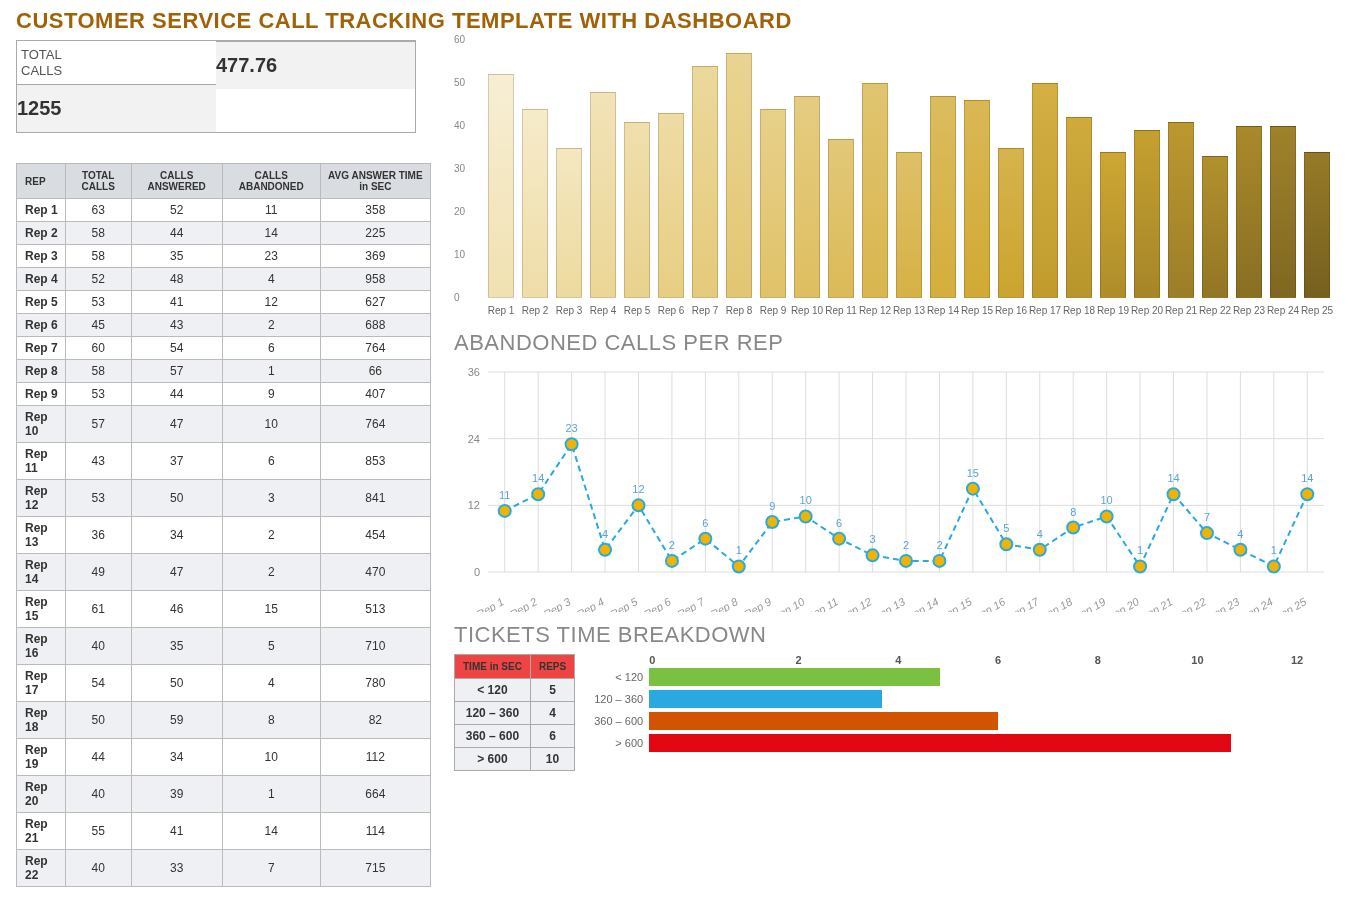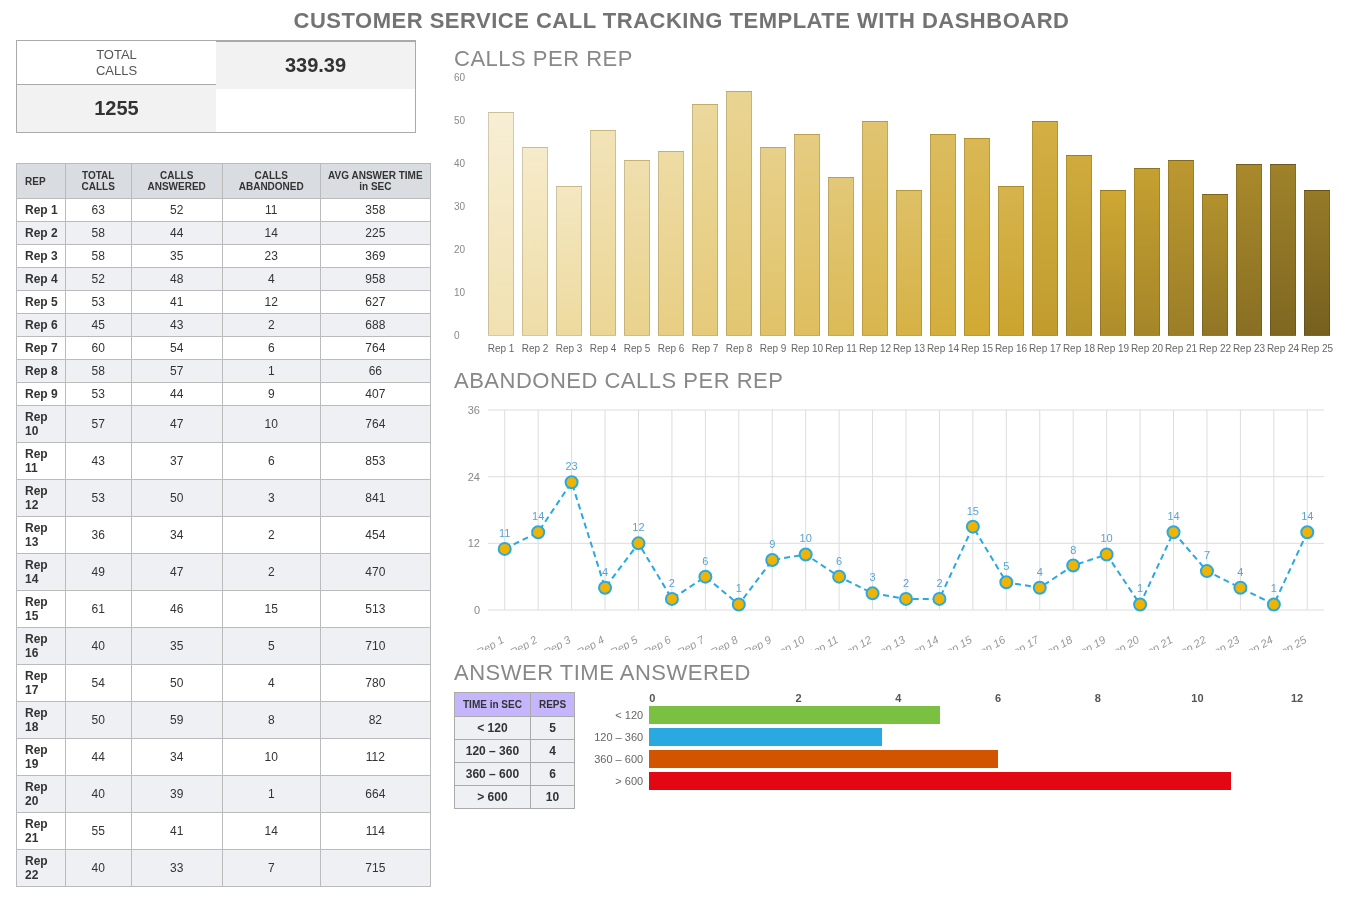--- a/index.html
+++ b/index.html
@@ -1,22 +1,22 @@
 <!DOCTYPE html>
 <html><head>
 <meta charset="utf-8">
 <style>
 * { box-sizing: border-box; margin: 0; padding: 0; }
 body { font-family: "Century Gothic", Arial, sans-serif; background: #fff; width: 1363px; padding: 8px 16px 16px 16px; color: #333; }
-.title { font-size: 22px; font-weight: bold; letter-spacing: .5px; color: #737373; margin-bottom: 6px; text-align: center; }
+.title { font-size: 22px; font-weight: bold; letter-spacing: .5px; color: #a16207; margin-bottom: 6px; }
 .main { display: flex; gap: 18px; }
 .left { width: 420px; }
 .right { flex: 1; }
 .kpi-wrap { border: 1px solid #aaa; display: flex; width: 400px; margin-bottom: 30px; }
-.kpi { flex: 1; text-align: center; }
+.kpi { flex: 1; }
 .kpi-head { font-size: 13px; color: #555; padding: 6px 4px; line-height: 1.2; }
 .kpi-val { background: #f2f2f2; font-size: 20px; font-weight: bold; padding: 12px 0; border-top: 1px solid #aaa; }
 .section-title { font-size: 22px; color: #888; letter-spacing: .5px; margin: 6px 0 6px 0; }
 .tbl { border-collapse: collapse; width: 415px; font-size: 12px; }
 .tbl th { background: #d9dde2; font-size: 10px; font-weight: bold; padding: 6px 4px; border: 1px solid #bbb; text-align: center; }
 .tbl th:first-child { text-align: left; padding-left: 8px; }
 .tbl td { border: 1px solid #bbb; padding: 4px 6px; text-align: center; }
 .tbl td:first-child { text-align: left; font-weight: bold; padding-left: 8px; }
 .tbl tr:nth-child(even) td { background: #eef0f3; }
 .chart { position: relative; }
@@ -24,41 +24,41 @@
 .bar-area { position: absolute; display: flex; align-items: flex-end; }
 .bar-slot { flex: 1; display: flex; justify-content: center; align-items: flex-end; height: 100%; }
 .bar { width: 26px; border: 1px solid rgba(0,0,0,.15); }
 .xlbls { position: absolute; display: flex; }
 .xlbl { flex: 1; font-size: 10px; color: #666; text-align: center; }
 .hbar-row { display: flex; align-items: center; height: 22px; }
 .hbar-label { width: 60px; font-size: 11px; color: #666; text-align: right; padding-right: 6px; }
 .hbar-track { flex: 1; height: 18px; position: relative; }
 .hbar { height: 100%; }
 .mini-tbl { border-collapse: collapse; font-size: 12px; }
-.mini-tbl th { background: #c4b5fd; font-size: 10px; font-weight: bold; padding: 6px 8px; border: 1px solid #aaa; text-align: center; }
+.mini-tbl th { background: #ef4444; font-size: 10px; font-weight: bold; padding: 6px 8px; border: 1px solid #aaa; text-align: center; }
 .mini-tbl td { border: 1px solid #aaa; padding: 4px 8px; text-align: center; font-weight: bold; background: #eef0f3; }
 svg .pt { fill: #f0b400; stroke: #29a9e0; stroke-width: 2; }
 svg .ln { fill: none; stroke: #29a9e0; stroke-width: 2; stroke-dasharray: 6 4; }
 svg .dl { font-size: 11px; fill: #5aa4d4; text-anchor: middle; }
 svg .grid { stroke: #ddd; stroke-width: 1; }
 </style>
 </head>
 <body>
 
 <div class="title">CUSTOMER SERVICE CALL TRACKING TEMPLATE WITH DASHBOARD</div>
 
 <div class="main">
   <div class="left">
     <div class="kpi-wrap">
       <div class="kpi">
         <div class="kpi-head"><span>TOTAL</span><br><span>CALLS</span></div>
         <div class="kpi-val">1255</div>
       </div>
       <div class="kpi">
-        <div class="kpi-val">339.39</div>
+        <div class="kpi-val">477.76</div>
       </div>
     </div>
 
     <table class="tbl">
       <thead>
           <tr>
         <th>REP</th>
         <th>TOTAL CALLS</th>
         <th>CALLS ANSWERED</th>
         <th>CALLS ABANDONED</th>
@@ -218,21 +218,20 @@
             <td>40</td>
             <td>33</td>
             <td>7</td>
             <td>715</td>
           </tr>
         </tbody>
     </table>
   </div>
 
   <div class="right">
-    <div class="section-title">CALLS PER REP</div>
     <div class="chart" id="chart-bar" style="height:280px; width:880px; margin-bottom:10px;">
       <div id="bar-yticks">
           <div class="axis-lbl" style="left: 0px; top: 252px;">0</div>
           <div class="axis-lbl" style="left: 0px; top: 209px;">10</div>
           <div class="axis-lbl" style="left: 0px; top: 166px;">20</div>
           <div class="axis-lbl" style="left: 0px; top: 123px;">30</div>
           <div class="axis-lbl" style="left: 0px; top: 80px;">40</div>
           <div class="axis-lbl" style="left: 0px; top: 37px;">50</div>
           <div class="axis-lbl" style="left: 0px; top: -6px;">60</div>
         </div>
@@ -450,21 +449,21 @@
           <text x="786.4" y="242" text-anchor="end" font-size="11" fill="#999" font-style="italic" transform="rotate(-30 786.4,242)">Rep 23</text>
           <circle cx="819.8399999999999" cy="204.44444444444446" r="6" class="pt"></circle>
           <text x="819.8399999999999" y="192.44444444444446" class="dl">1</text>
           <text x="819.8399999999999" y="242" text-anchor="end" font-size="11" fill="#999" font-style="italic" transform="rotate(-30 819.8399999999999,242)">Rep 24</text>
           <circle cx="853.28" cy="132.22222222222223" r="6" class="pt"></circle>
           <text x="853.28" y="120.22222222222223" class="dl">14</text>
           <text x="853.28" y="242" text-anchor="end" font-size="11" fill="#999" font-style="italic" transform="rotate(-30 853.28,242)">Rep 25</text>
         </svg>
     </div>
 
-    <div class="section-title">ANSWER TIME ANSWERED</div>
+    <div class="section-title">TICKETS TIME BREAKDOWN</div>
     <div style="display:flex; gap:14px; align-items:flex-start;">
       <table class="mini-tbl">
         <thead>
             <tr>
           <th>TIME in SEC</th>
           <th>REPS</th>
         </tr>
           </thead>
         <tbody id="atime-body">
             <tr>

